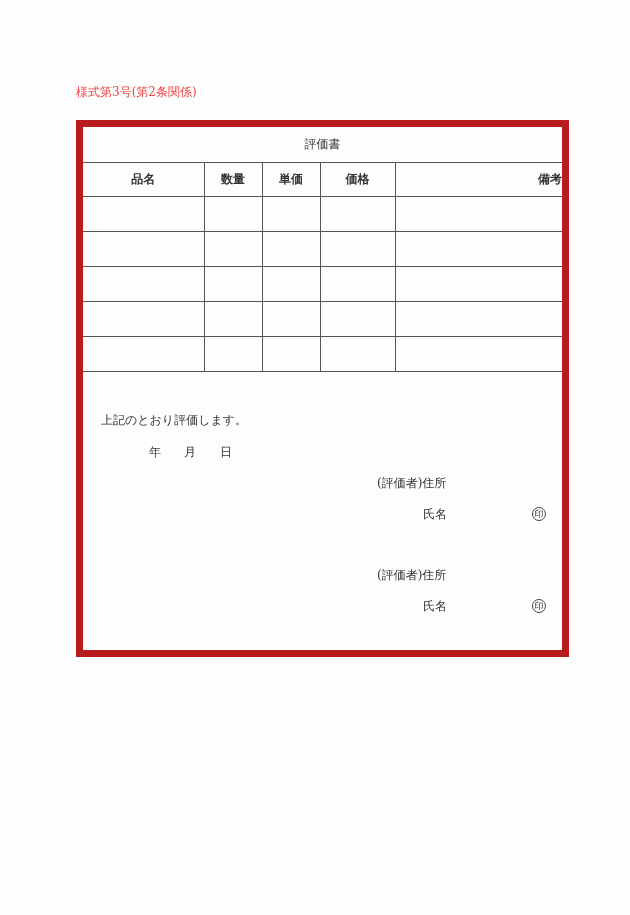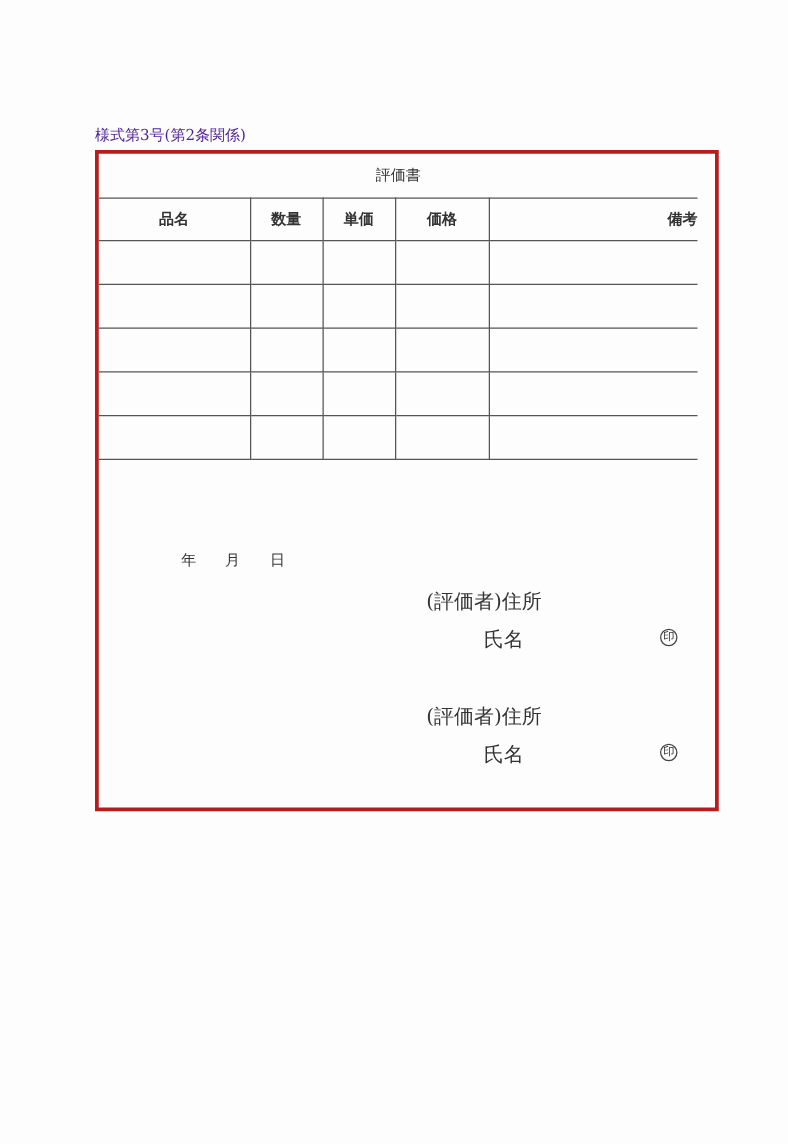--- a/index.html
+++ b/index.html
@@ -11,34 +11,33 @@
       width: 630px;
       height: 915px;
       position: relative;
       font-family: "DejaVu Serif", "Liberation Serif", serif;
       color: #333;
       overflow: hidden;
     }
     .form-number {
       position: absolute;
       left: 76px;
-      top: 100px;
+      top: 84px;
       font-size: 12px;
       letter-spacing: 0px;
-      color: #4c1d95;
+      color: #ef4444;
     }
     .sheet {
       position: absolute;
       left: 76px;
       top: 120px;
       width: 479px;
       height: 523px;
-      border: 3px solid #b91c1c;
+      border: 7px solid #b91c1c;
       box-sizing: content-box;
-      padding-left: 14px;
     }
     .title-row {
       position: absolute;
       left: 0;
       top: 0;
       width: 479px;
       height: 35px;
       border-bottom: 1px solid #555;
       display: flex;
       align-items: center;
@@ -71,21 +70,22 @@
       top: 285px;
       font-size: 12px;
     }
     .date {
       position: absolute;
       top: 317px;
       font-size: 12px;
     }
     .sig-label {
       position: absolute;
-      font-size: 16px;
+      font-size: 12px;
+      margin-left: 32px;
     }
     .seal {
       position: absolute;
       width: 12px;
       height: 12px;
       border: 1px solid #444;
       border-radius: 50%;
       font-size: 9px;
       line-height: 12px;
       text-align: center;
@@ -147,20 +147,21 @@
     <tr>
       <td></td>
       <td></td>
       <td></td>
       <td></td>
       <td></td>
     </tr>
   </tbody>
     </table>
 
+  <div class="statement">上記のとおり評価します。</div>
 
   <span class="date" style="left:66px;">年</span>
   <span class="date" style="left:101px;">月</span>
   <span class="date" style="left:137px;">日</span>
 
   <span class="sig-label" style="left:262px; top:348px;">(評価者)住所</span>
   <span class="sig-label" style="left:308px; top:379px;">氏名</span>
   <span class="seal" style="left:449px; top:380px;">印</span>
 
   <span class="sig-label" style="left:262px; top:440px;">(評価者)住所</span>

